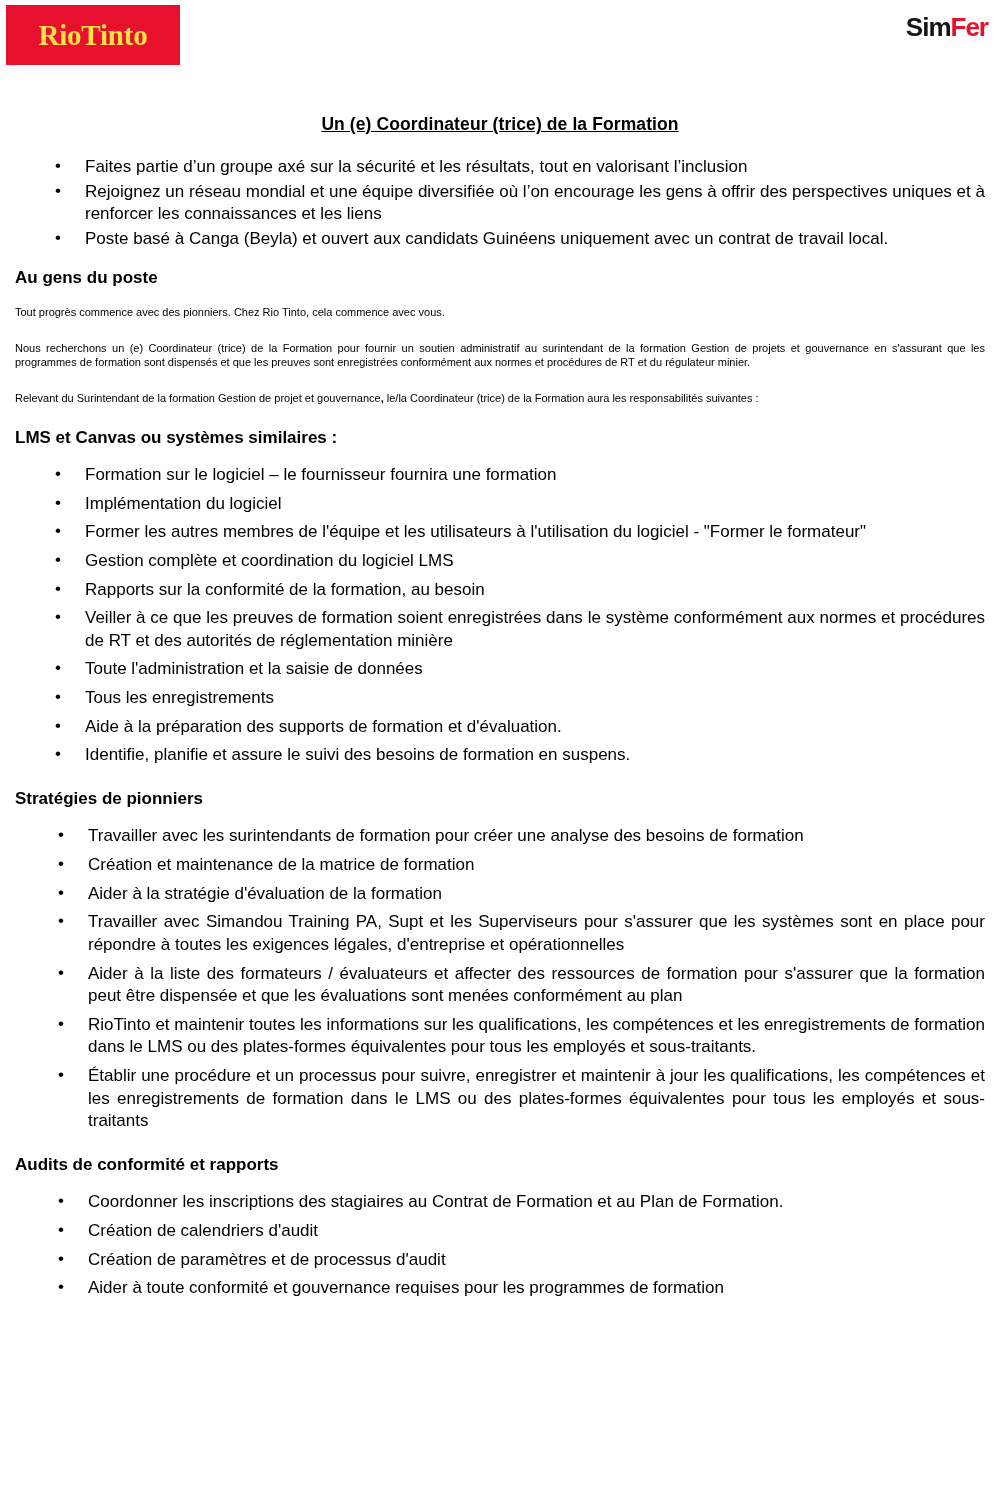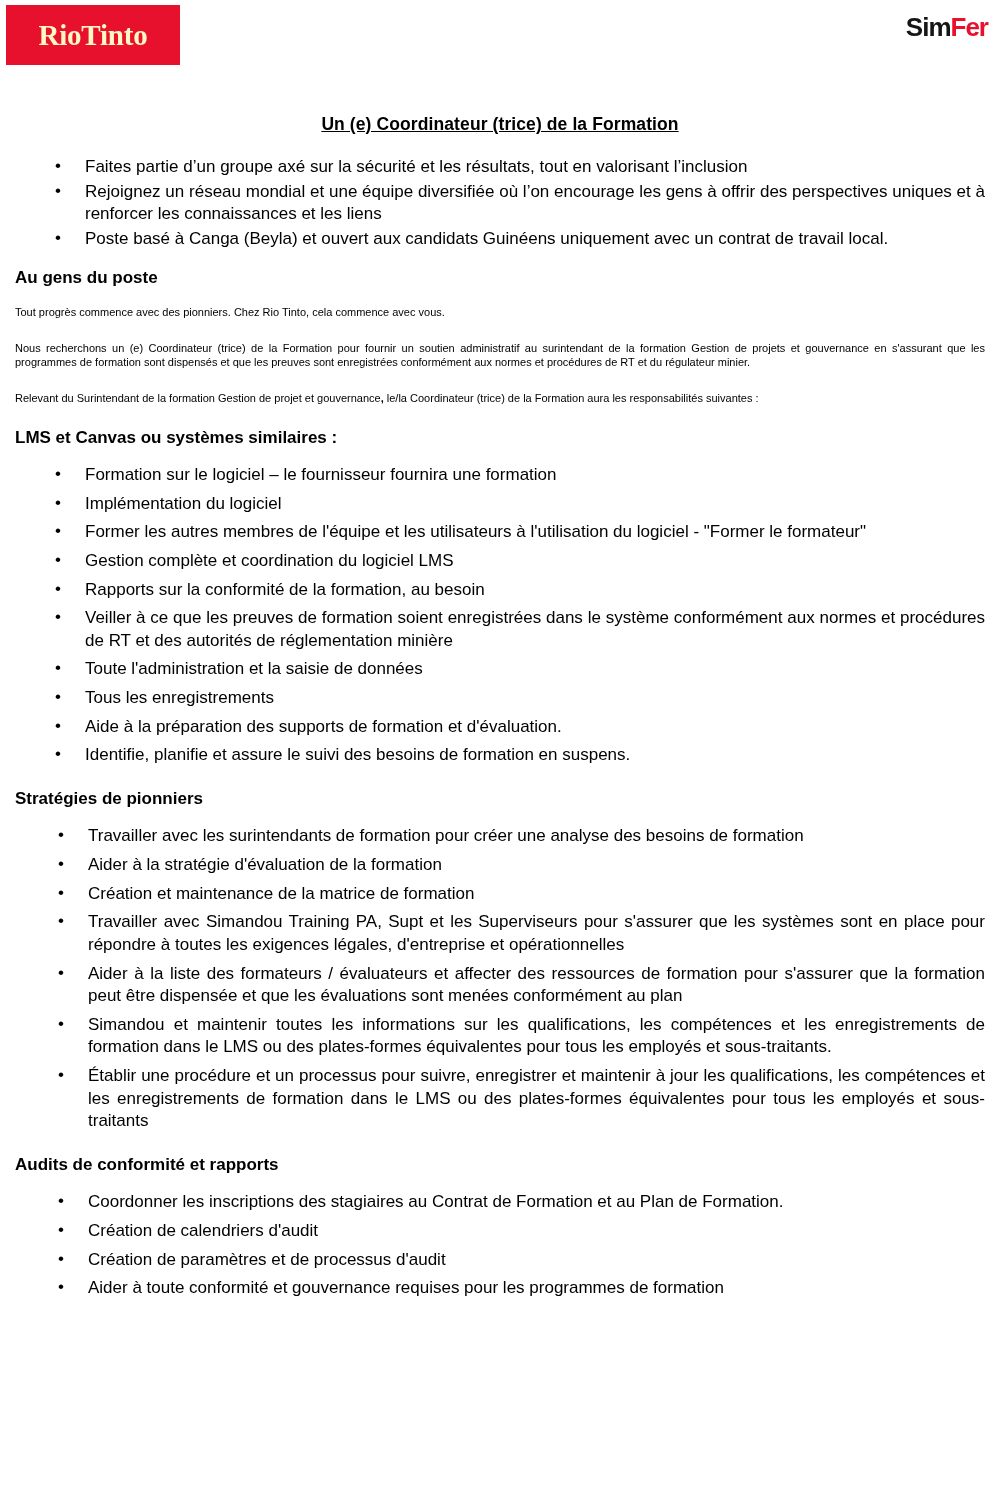--- a/index.html
+++ b/index.html
@@ -29,21 +29,21 @@
     left: 6px;
     top: 5px;
     width: 174px;
     height: 60px;
     background: #E8112D;
     display: flex;
     align-items: center;
     justify-content: center;
   }
   .logo-riotinto .wordmark {
-    color: #fef9c3;
+    color: #fde047;
     font-family: "Liberation Serif", serif;
     font-size: 29px;
     font-weight: 700;
     letter-spacing: -0.2px;
     line-height: 1;
     white-space: nowrap;
   }
   .logo-simfer {
     position: absolute;
     right: 12px;
@@ -183,25 +183,25 @@
     </ul>
 
     <div class="spacer-sm"></div>
 
     <p class="heading">Stratégies de pionniers</p>
 
     <div class="spacer-sm"></div>
 
     <ul class="bullets indent-2 loose-sm">
       <li>Travailler avec les surintendants de formation pour créer une analyse des besoins de formation</li>
+      <li>Création et maintenance de la matrice de formation</li>
       <li>Aider à la stratégie d'évaluation de la formation</li>
-      <li>Création et maintenance de la matrice de formation</li>
       <li>Travailler avec Simandou Training PA, Supt et les Superviseurs pour s'assurer que les systèmes sont en place pour répondre à toutes les exigences légales, d'entreprise et opérationnelles</li>
       <li>Aider à la liste des formateurs / évaluateurs et affecter des ressources de formation pour s'assurer que la formation peut être dispensée et que les évaluations sont menées conformément au plan</li>
-      <li>Simandou et maintenir toutes les informations sur les qualifications, les compétences et les enregistrements de formation dans le LMS ou des plates-formes équivalentes pour tous les employés et sous-traitants.</li>
+      <li>RioTinto et maintenir toutes les informations sur les qualifications, les compétences et les enregistrements de formation dans le LMS ou des plates-formes équivalentes pour tous les employés et sous-traitants.</li>
       <li>Établir une procédure et un processus pour suivre, enregistrer et maintenir à jour les qualifications, les compétences et les enregistrements de formation dans le LMS ou des plates-formes équivalentes pour tous les employés et sous-traitants</li>
     </ul>
 
     <div class="spacer-sm"></div>
 
     <p class="heading">Audits de conformité et rapports</p>
 
     <div class="spacer-sm"></div>
 
     <ul class="bullets indent-2 loose-sm">

